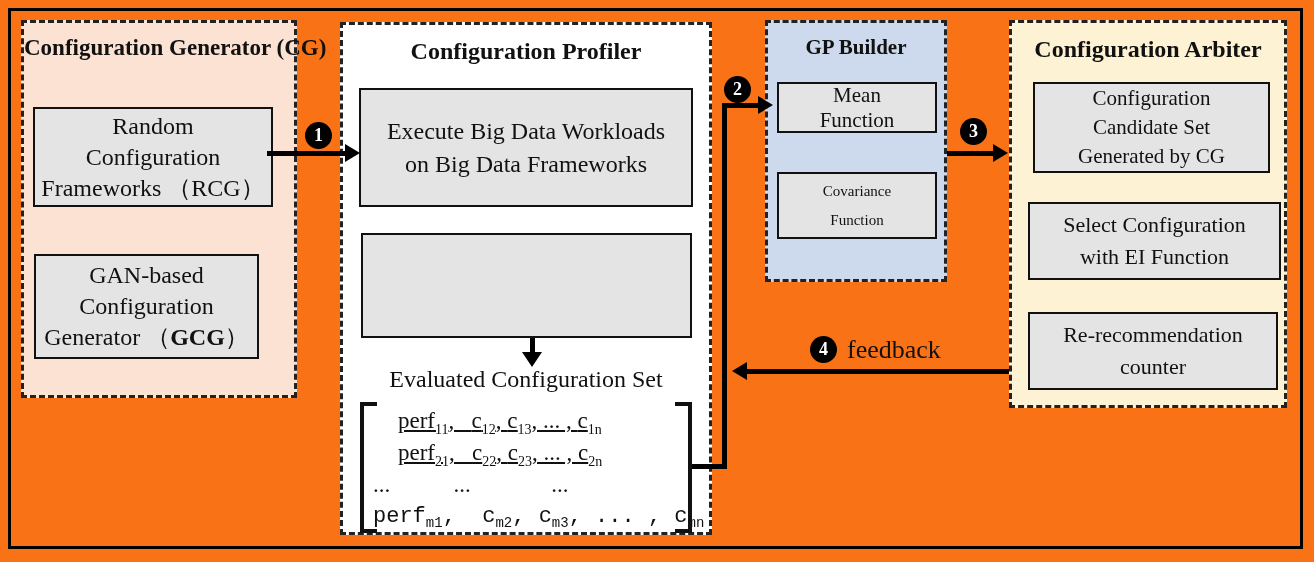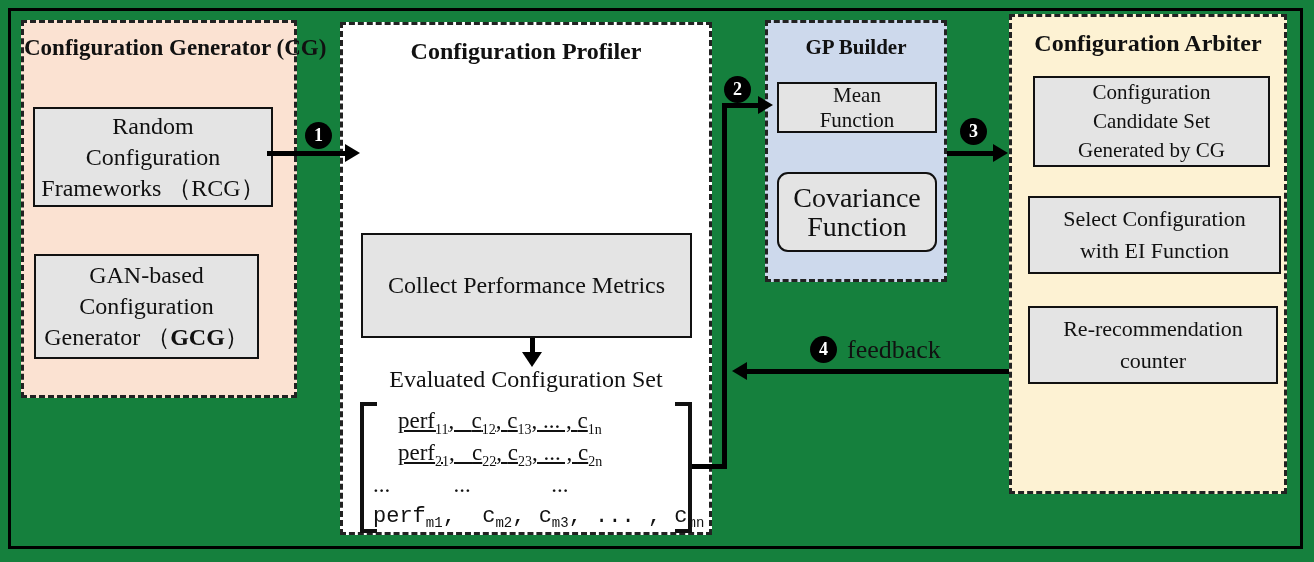--- a/index.html
+++ b/index.html
@@ -1,16 +1,16 @@
 <!DOCTYPE html>
 <html style="--cg_bg: #fbe2d2; --gp_bg: #cdd9ec; --arbiter_bg: #fdf2d3; --box_bg: #e4e4e4;"><head>
 <meta charset="utf-8">
 <style>
   html,body{margin:0;padding:0;background:#ffffff;}
-  #page{position:relative;width:1314px;height:562px;background:#15803d;
+  #page{position:relative;width:1314px;height:562px;background:#f97316;
         font-family:"Liberation Serif","DejaVu Serif",serif;color:#111;overflow:hidden;}
   .frame{position:absolute;border:3px solid #000;box-sizing:border-box;}
   .panel{position:absolute;border:3px dashed #222;box-sizing:border-box;}
   .ptitle{position:relative;text-align:center;font-weight:bold;white-space:nowrap;line-height:1.12;}
   .pbox{position:absolute;background:var(--box_bg);border:2.2px solid #111;box-sizing:border-box;
         display:flex;flex-direction:column;align-items:center;justify-content:center;
         text-align:center;overflow:hidden;}
   .pbox .line{display:block;}
   .hline,.vline{position:absolute;background:#000;}
   .tri{position:absolute;width:0;height:0;}
@@ -35,22 +35,22 @@
   #panel-cg .ptitle{margin-top:12px;font-size:23px;}
   #box-rcg{left:9px;top:84px;width:240px;height:100px;font-size:24px;line-height:31px;}
   #box-gcg{left:10px;top:224px;width:225px;height:105px;font-size:24px;line-height:31px;margin-top:7px;}
   #panel-profiler{left:340px;top:22px;width:372px;height:513px;background:#ffffff;}
   #panel-profiler .ptitle{margin-top:13px;font-size:24px;}
   #box-execute{left:16px;top:63px;width:334px;height:119px;font-size:24px;line-height:33px;}
   #box-collect{left:18px;top:208px;width:331px;height:105px;font-size:24px;line-height:33px;}
   #panel-gp{left:765px;top:20px;width:182px;height:262px;background:var(--gp_bg);}
   #panel-gp .ptitle{margin-top:13px;font-size:21px;}
   #box-mean{left:9px;top:59px;width:160px;height:51px;font-size:21px;line-height:25px;}
-  #box-cov{left:9px;top:149px;width:160px;height:80px;font-size:28px;line-height:29px;border-radius:11px;}
-  #panel-arbiter{left:1009px;top:14px;width:278px;height:480px;background:var(--arbiter_bg);}
+  #box-cov{left:9px;top:149px;width:160px;height:67px;font-size:15px;line-height:29px;}
+  #panel-arbiter{left:1009px;top:20px;width:278px;height:388px;background:var(--arbiter_bg);}
   #panel-arbiter .ptitle{margin-top:13px;font-size:24px;}
   #box-candidate{left:21px;top:59px;width:237px;height:91px;font-size:21px;line-height:29px;}
   #box-select{left:16px;top:179px;width:253px;height:78px;font-size:22px;line-height:32px;}
   #box-counter{left:16px;top:289px;width:250px;height:78px;font-size:22px;line-height:32px;}
   #eval-label{left:360px;top:366px;width:332px;text-align:center;}
   #feedback-label{left:847px;top:335px;font-size:26px;}
 </style>
 </head>
 <body>
 
@@ -70,22 +70,25 @@
     </div>
     <div class="pbox" id="box-gcg">
       <span class="line">GAN-based</span>
       <span class="line">Configuration</span>
       <span class="line"><span>Generator （</span><b>GCG</b><span>）</span></span>
     </div>
   </div>
 
   <div class="panel" id="panel-profiler">
     <div class="ptitle">Configuration Profiler</div>
+    <div class="pbox" id="box-execute">
+      <span class="line">Execute Big Data Workloads</span>
+      <span class="line">on Big Data Frameworks</span>
+    </div>
     <div class="pbox" id="box-collect">
-      <span class="line">Collect Performance Metrics</span>
     </div>
   </div>
 
   <div class="panel" id="panel-gp">
     <div class="ptitle">GP Builder</div>
     <div class="pbox" id="box-mean">
       <span class="line">Mean</span>
       <span class="line">Function</span>
     </div>
     <div class="pbox" id="box-cov">

